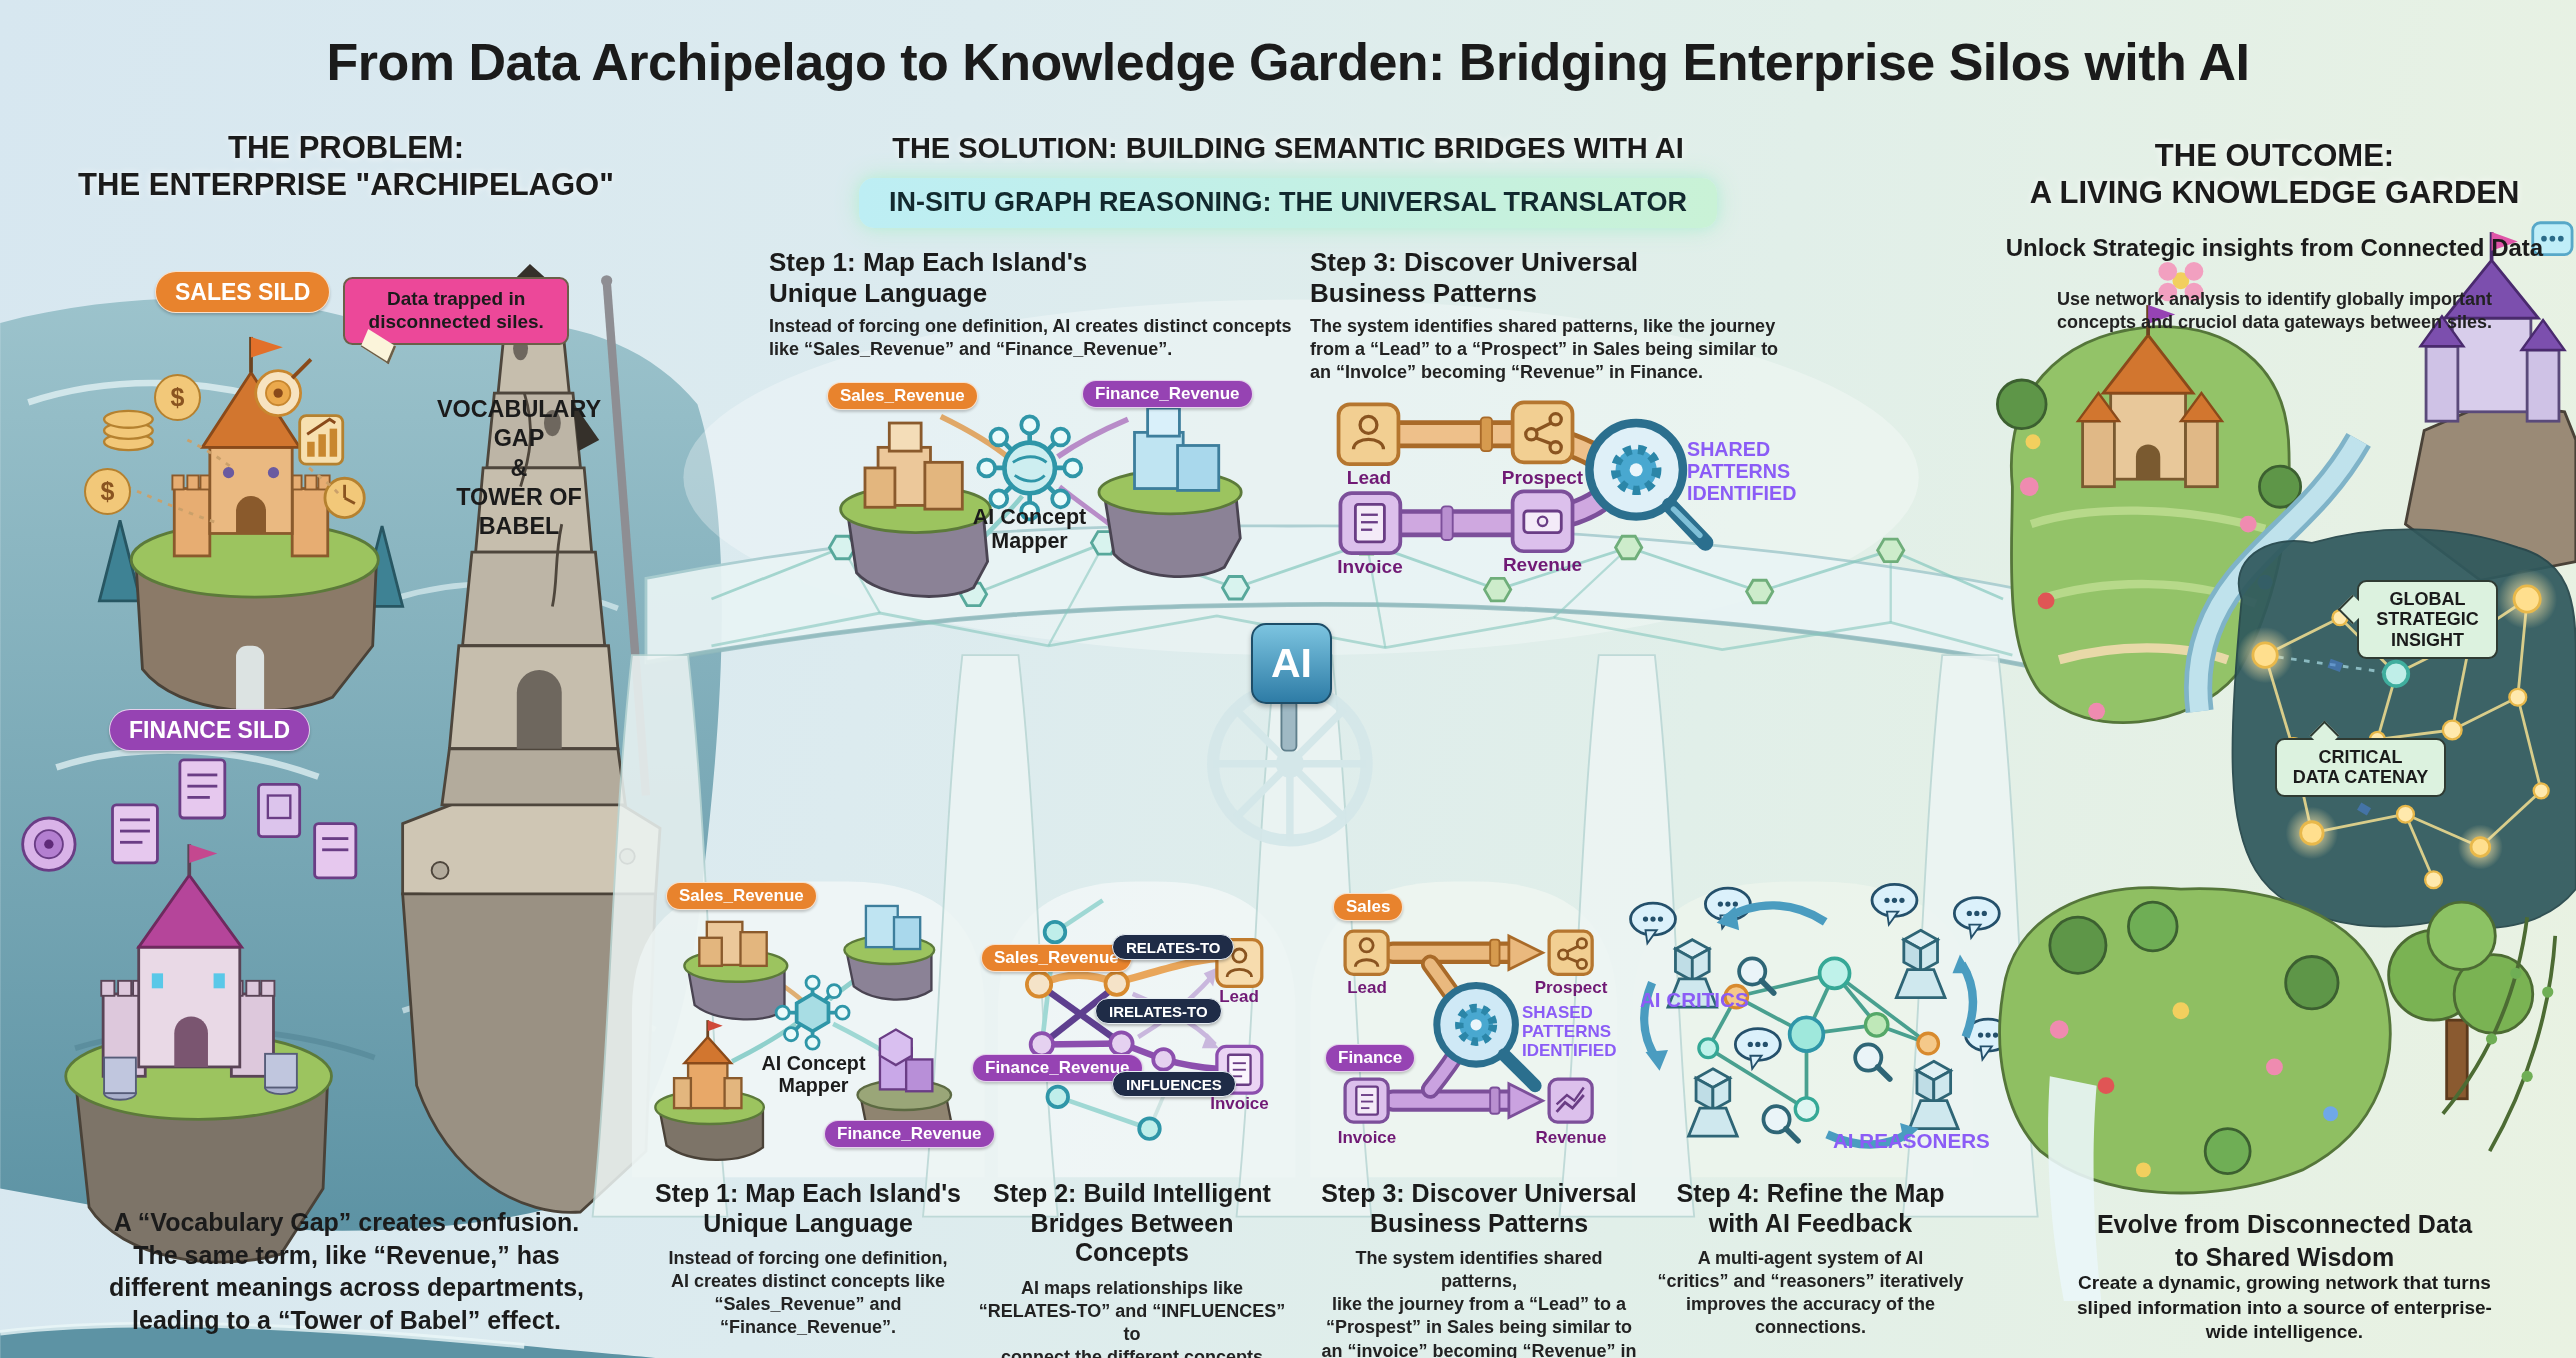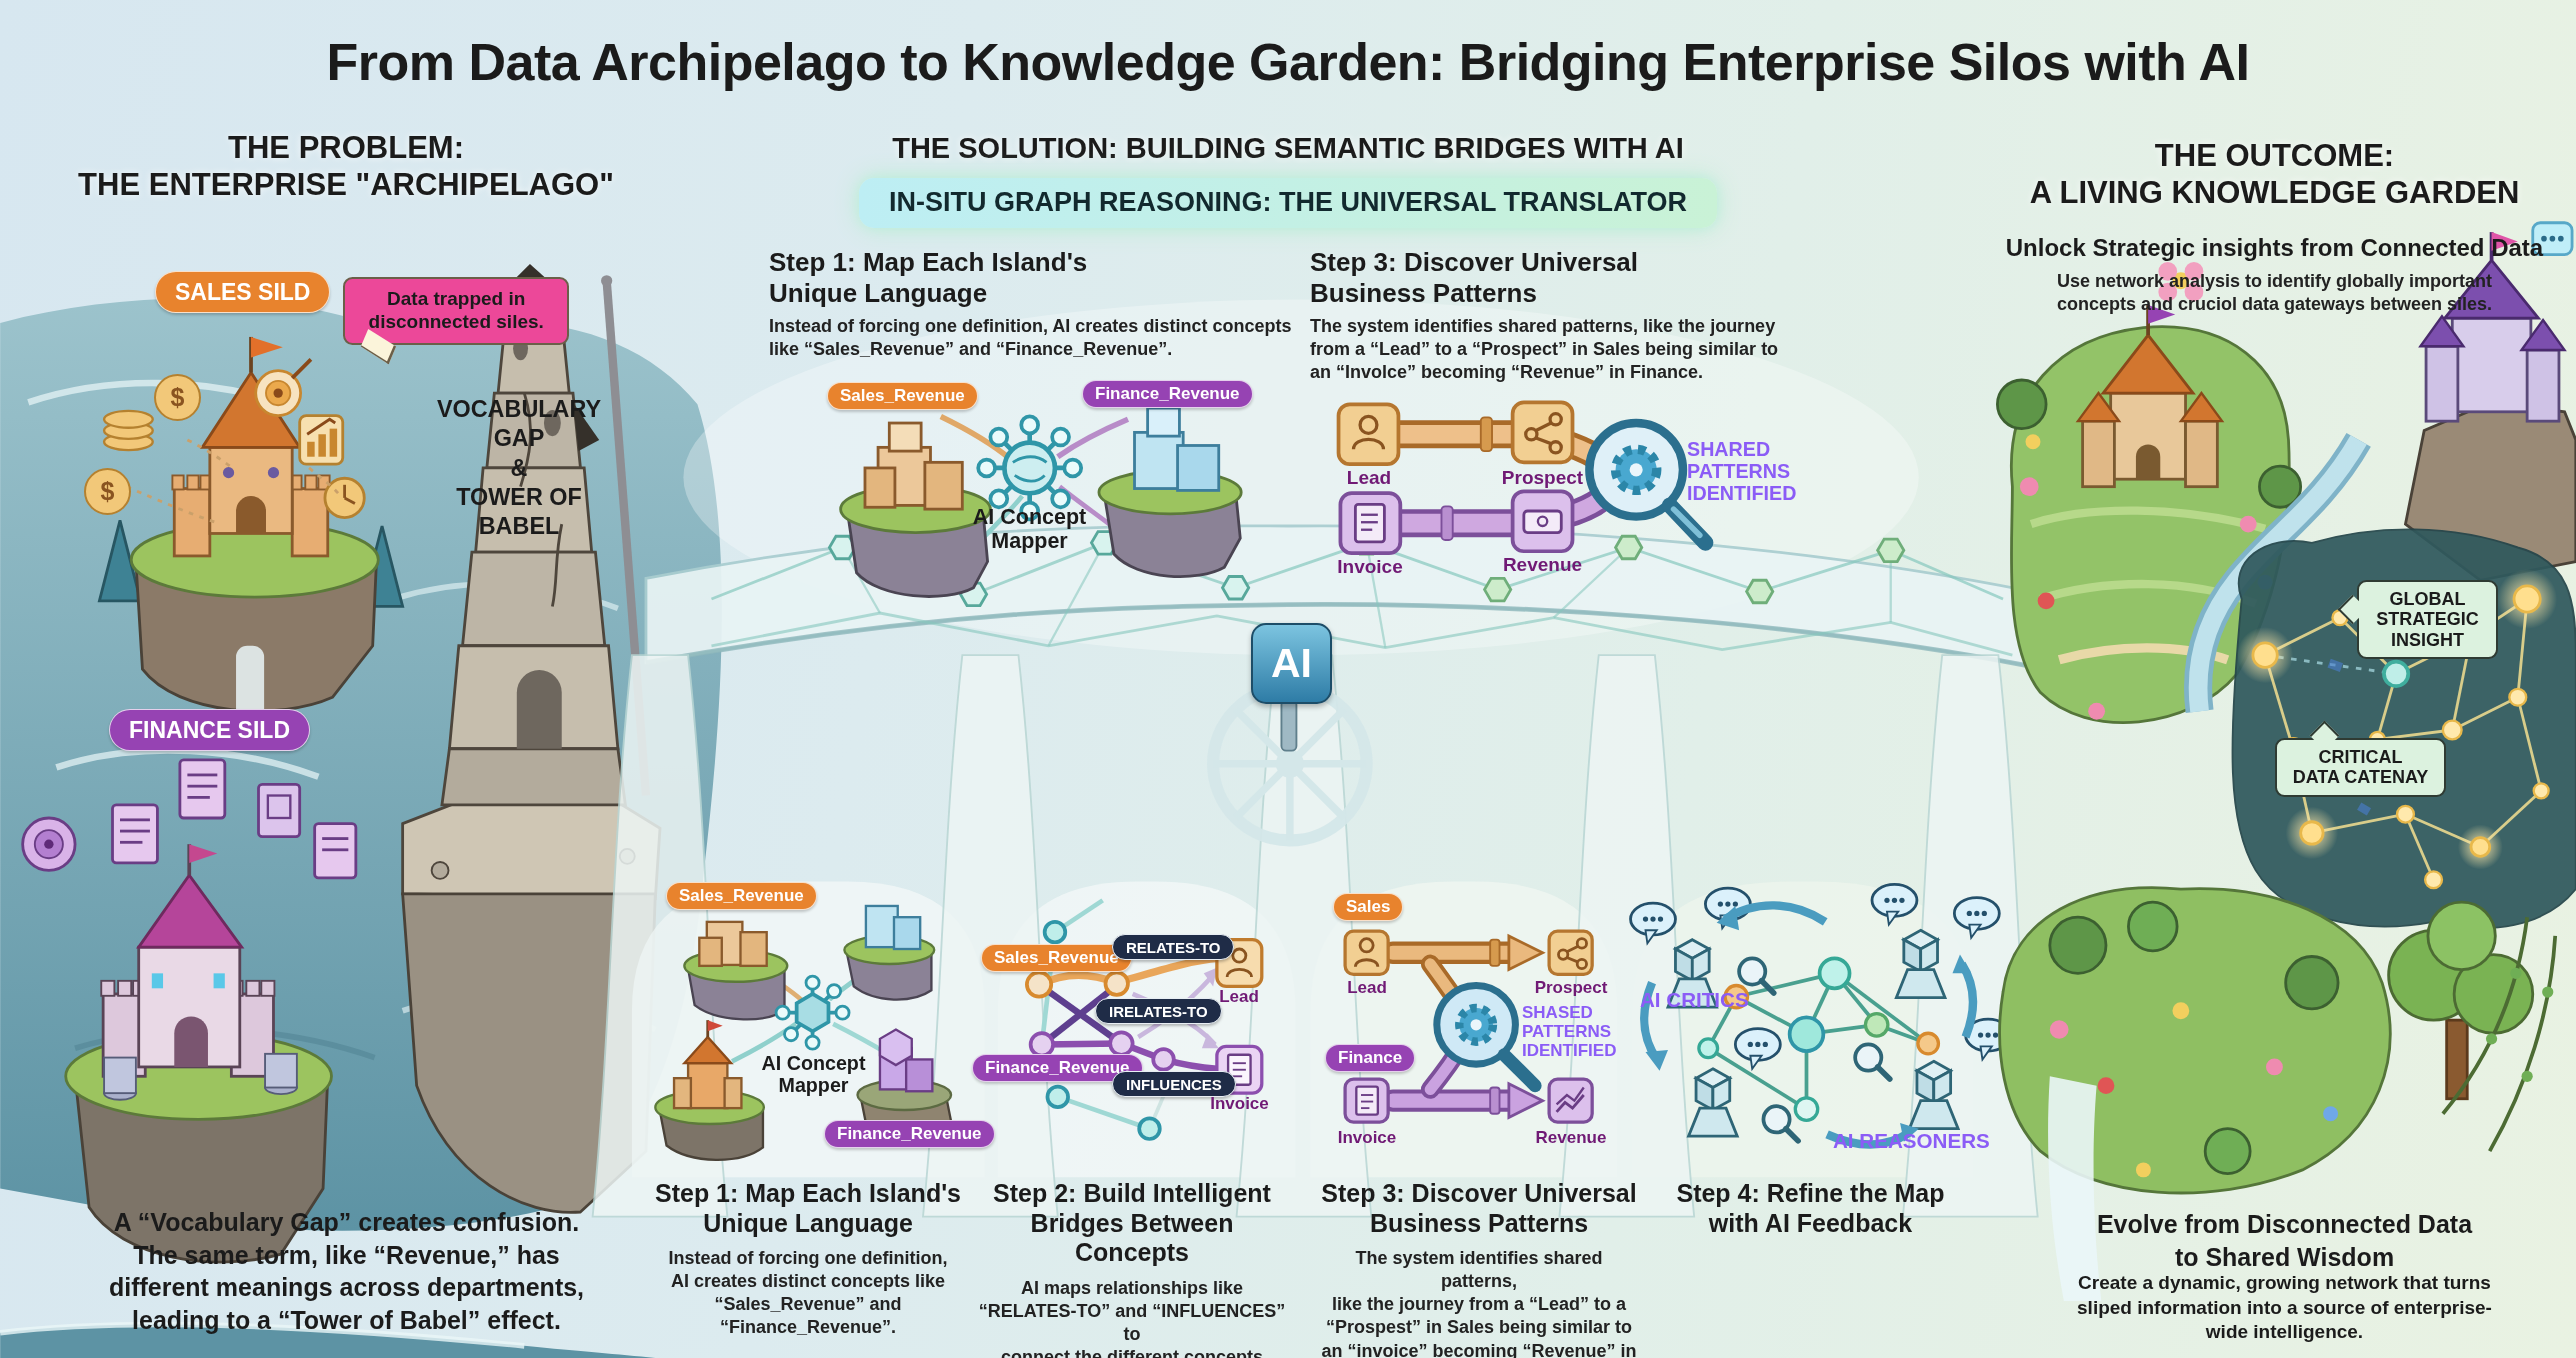--- a/index.html
+++ b/index.html
@@ -42,21 +42,21 @@
           border:2.8px solid #1d4d68;color:#fff;font-weight:bold;font-size:41px;display:flex;align-items:center;
           justify-content:center;box-shadow:0 2.8px 5.6px rgba(0,0,0,.25);}
   .coin{position:absolute;width:43px;height:43px;border-radius:50%;background:#f2c879;border:2.8px solid #b5812f;
         color:#8a5420;font-weight:bold;font-size:25px;display:flex;align-items:center;justify-content:center;}
   .footer-text{position:absolute;font-size:25px;font-weight:bold;text-align:center;line-height:1.3;white-space:pre-line;}
   .vocab{position:absolute;font-size:23.4px;font-weight:bold;text-align:center;line-height:1.25;white-space:pre-line;}
   .step-col{position:absolute;text-align:center;}
   .step-col .step-title{font-size:25px;}
   .step-col .step-desc{margin-top:9.4px;}
   .out-sub{font-size:24px;font-weight:bold;text-align:center;}
-  .out-subdesc{font-size:18px;font-weight:bold;text-align:center;line-height:1.3;white-space:pre-line;color:#222;}
+  .out-subdesc{font-size:18px;font-weight:bold;text-align:center;line-height:1.3;white-space:pre-line;color:#222;margin-top:18px;}
   
   .pos-problem-header{left:56px;top:129px;width:580px;}
   .pos-sales-badge{left:155px;top:243px;}
   .pos-bubble{left:343px;top:277px;width:200px;}
   .pos-vocab{left:417px;top:395px;width:204px;}
   .pos-finance-badge{left:109px;top:681px;}
   .pos-problem-footer{left:60px;top:1206px;width:573px;}
   .pos-coin1{left:154px;top:374px;}
   .pos-coin2{left:84px;top:468px;}
   .pos-sol-header{left:861px;top:131px;width:854px;font-size:29px;}
@@ -739,20 +739,24 @@
 Business Patterns</div>
   <div class="step-desc">The system identifies shared patterns,
 like the journey from a “Lead” to a
 “Prospest” in Sales being similar to
 an “invoice” becoming “Revenue” in
 Finance.</div>
 </div>
 <div class="step-col step-col-4">
   <div class="step-title">Step 4: Refine the Map
 with AI Feedback</div>
+  <div class="step-desc">A multi-agent system of AI
+“critics” and “reasoners” iteratively
+improves the accuracy of the
+connections.</div>
 </div>
 
 <div class="abs col-header pos-out-header">THE OUTCOME:
 A LIVING KNOWLEDGE GARDEN</div>
 <div class="abs out-sub pos-out-sub">Unlock Strategic insights from Connected Data</div>
 <div class="abs out-subdesc pos-out-subdesc">Use network analysis to identify globally important
 concepts and cruciol data gateways between siles.</div>
 <div class="label-green pos-insight">GLOBAL
 STRATEGIC
 INSIGHT</div>

